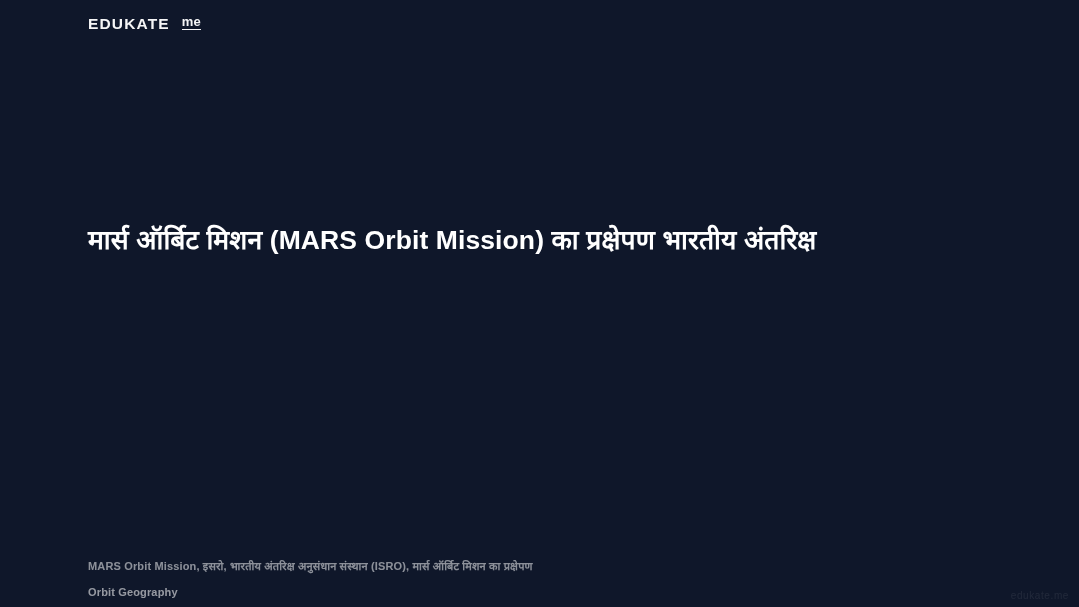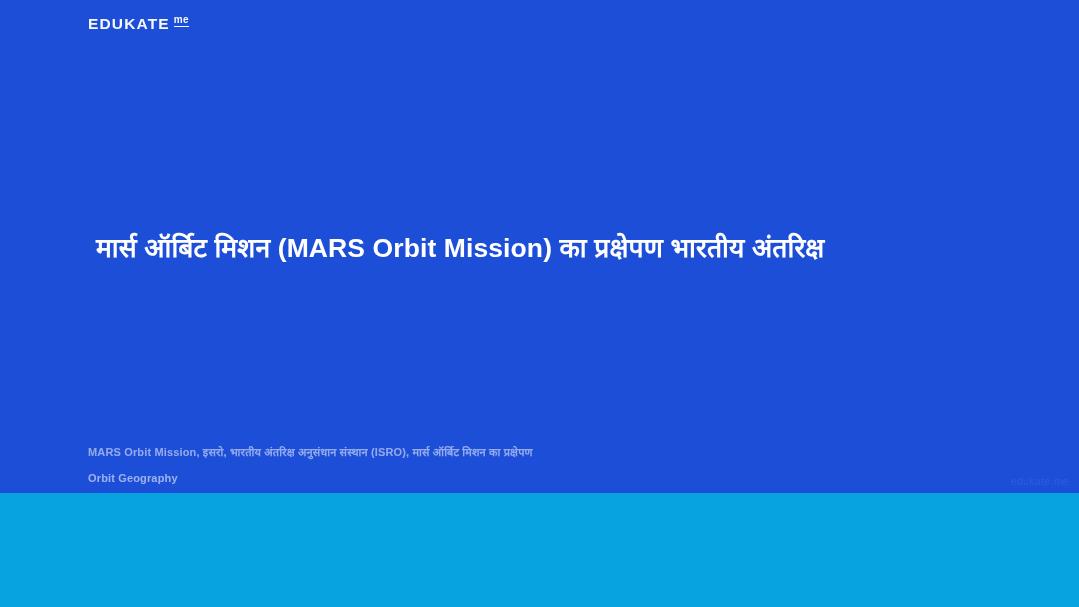--- a/index.html
+++ b/index.html
@@ -10,22 +10,22 @@
     width: 1079px;
     height: 607px;
     overflow: hidden;
     font-family: "Liberation Sans", "DejaVu Sans", sans-serif;
     background: #06a3e0;
   }
 
   #slide {
     position: relative;
     width: 1079px;
-    height: 493px;
-    background: #1d4ed8;
+    height: 607px;
+    background: #0f172a;
     box-sizing: border-box;
   }
 
   
   #brand {
     position: absolute;
     left: 88px;
     top: 16px;
     display: flex;
     align-items: flex-start;
@@ -35,40 +35,40 @@
   #brand-word {
     font-size: 15.5px;
     font-weight: 700;
     letter-spacing: 1.15px;
     color: #ffffff;
     opacity: 0.96;
     line-height: 1;
     white-space: nowrap;
   }
   #brand-sup {
-    margin-left: 4px;
+    margin-left: 12px;
     margin-top: -1px;
-    font-size: 10px;
+    font-size: 13px;
     font-weight: 700;
     letter-spacing: 0.2px;
     color: #ffffff;
     opacity: 0.96;
     line-height: 1;
     border-bottom: 1.4px solid #ffffff;
     padding-bottom: 1px;
     display: inline-block;
   }
 
   
   #heading {
     position: absolute;
     left: 88px;
     top: 221px;
     width: 900px;
-    margin: 8px;
+    margin: 0;
     color: #ffffff;
     font-size: 26.5px;
     font-weight: 700;
     line-height: 38px;
     letter-spacing: 0.1px;
     text-align: left;
   }
   #heading .hline {
     display: block;
     white-space: nowrap;

